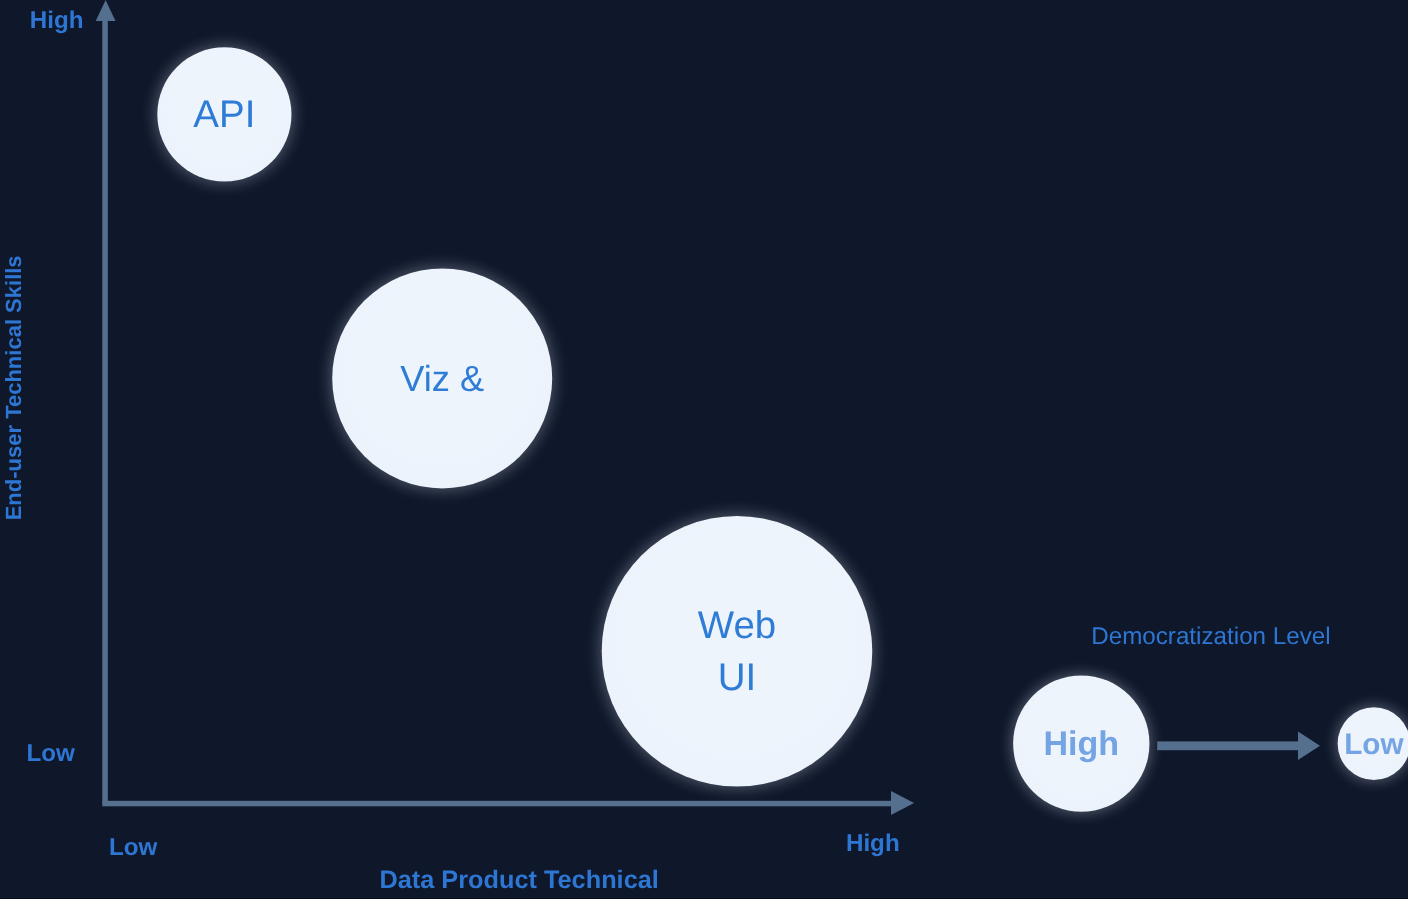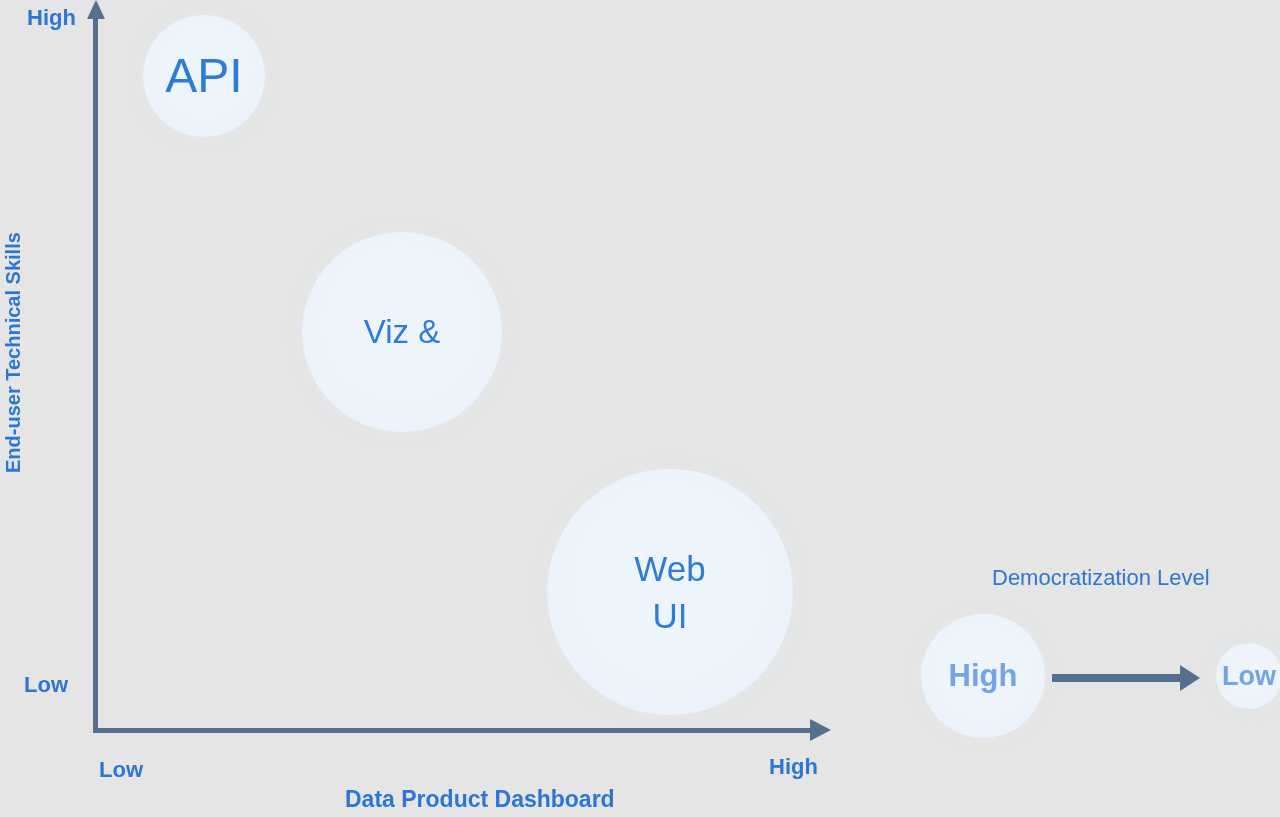--- a/index.html
+++ b/index.html
@@ -4,21 +4,21 @@
 <style>
   html, body {
     margin: 0;
     padding: 0;
     background: #000000;
   }
   .canvas {
     position: relative;
     width: 1280px;
     height: 817px;
-    background: #e5e5e5;
+    background: #0f172a;
     overflow: hidden;
     font-family: "Liberation Sans", sans-serif;
   }
 
   
   .y-axis-line {
     position: absolute;
     left: 93px; top: 12px;
     width: 5px; height: 718px;
     background: #54708E;
@@ -88,27 +88,27 @@
     background: radial-gradient(circle at 50% 45%, #EEF4FC 55%, #E7F0FA 100%);
     box-shadow: 0 0 14px 2px rgba(225, 236, 250, 0.30);
     display: flex;
     flex-direction: column;
     align-items: center;
     justify-content: center;
     text-align: center;
     color: #2E7CD6;
   }
   .bubble-api {
-    left: 143px; top: 15px;
+    left: 143px; top: 43px;
     width: 122px; height: 122px;
-    font-size: 48px;
+    font-size: 35px;
     line-height: 40px;
   }
   .bubble-viz {
-    left: 302px; top: 232px;
+    left: 302px; top: 244px;
     width: 200px; height: 200px;
     font-size: 33px;
     line-height: 44px;
   }
   .bubble-web {
     left: 547px; top: 469px;
     width: 246px; height: 246px;
     font-size: 35px;
     line-height: 47px;
   }
@@ -167,21 +167,21 @@
   <div class="y-axis-arrowhead"></div>
   <div class="x-axis-line"></div>
   <div class="x-axis-arrowhead"></div>
 
   <div class="axis-label label-y-high">High</div>
   <div class="axis-label label-y-low">Low</div>
   <div class="axis-label label-x-low">Low</div>
   <div class="axis-label label-x-high">High</div>
 
   <div class="y-title">End-user Technical Skills</div>
-  <div class="x-title">Data Product Dashboard</div>
+  <div class="x-title">Data Product Technical</div>
 
   <div class="bubble bubble-api">
     <span>API</span>
   </div>
 
   <div class="bubble bubble-viz">
     <span>Viz &amp;</span>
   </div>
 
   <div class="bubble bubble-web">

